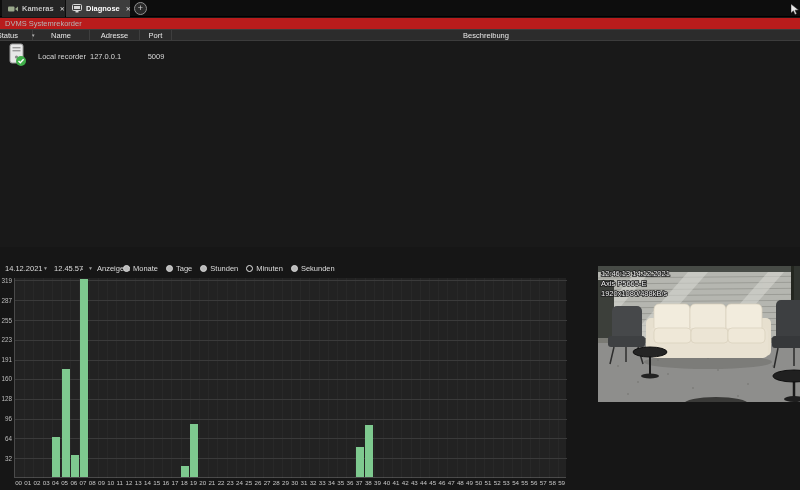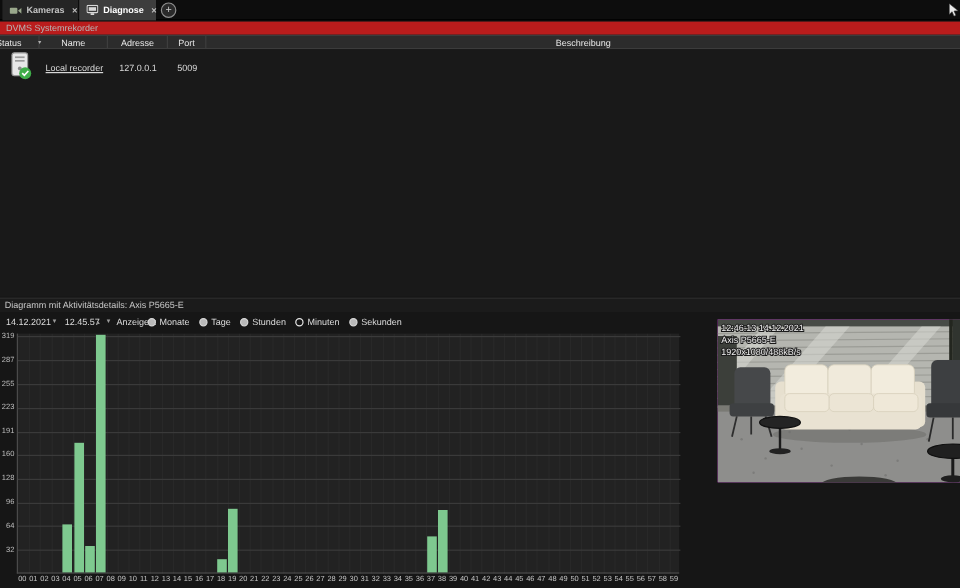--- a/index.html
+++ b/index.html
@@ -20,22 +20,22 @@
   #section-bar { position:absolute; left:0; top:18px; width:800px; height:11px; background:#b91c1c; color:#b5b5b5; font-size:7.5px; line-height:11px; padding-left:5px; }
 
   
   #table-header { position:absolute; left:0; top:29px; width:800px; height:12px; background:#2c2c2c; border-top:1px solid #3c3c3c; border-bottom:1px solid #3c3c3c; display:flex; color:#e8e8e8; font-size:7.5px; }
   .th { border-right:1px solid #3e3e3e; display:flex; align-items:center; justify-content:center; gap:13px; height:100%; }
   .th.w-status { width:33px; } .th.w-name { width:57px; } .th.w-adresse { width:50px; } .th.w-port { width:32px; } .th.w-beschr { flex:1; border-right:none; }
   .sortcaret { font-size:4.5px; color:#b0b0b0; }
   #table-body { position:absolute; left:0; top:41px; width:800px; height:206px; background:#191919; }
   .trow { position:absolute; left:0; top:0; width:800px; height:30px; display:flex; align-items:center; color:#d8d8d8; font-size:7.5px; }
   .td-status { width:33px; display:flex; justify-content:center; }
-  .td-name { width:57px; padding-left:5px;text-decoration:underline; }
-  .td-adresse { width:50px; text-align:center; }
+  .td-name { width:57px; padding-left:5px; }
+  .td-adresse { width:50px; text-align:left; }
   .td-port { width:32px; text-align:center; }
 
   
   #diagram-title { position:absolute; left:0; top:248px; width:800px; height:12px; border-top:1px solid #2c2c2c; color:#c8c8c8; font-size:7.5px; line-height:12px; padding-left:4px; background:#1b1b1b; }
   #controls { position:absolute; left:0; top:260px; width:800px; height:17px; font-size:7.5px; color:#dcdcdc; }
   #controls .ctl { position:absolute; top:0; height:17px; line-height:17px; }
   #date-value { left:5px; } #date-caret { left:43px; color:#9a9a9a; font-size:5px; }
   #time-value { left:54px; } #time-spinner { left:80px; color:#9a9a9a; font-size:4px; line-height:8px; top:1px; }
   #time-caret { left:88px; color:#9a9a9a; font-size:5px; }
   #anzeigen-label { left:97px; }
@@ -116,21 +116,20 @@
           </svg>
         </span>
       </div>
       <div class="td-name">Local recorder</div>
       <div class="td-adresse">127.0.0.1</div>
       <div class="td-port">5009</div>
       <div></div>
     </div>
   </div>
 
-  <div id="diagram-title">Diagramm mit Aktivitätsdetails: Axis P5665-E</div>
 
   <div id="controls">
     <span class="ctl" id="date-value">14.12.2021</span>
     <span class="ctl" id="date-caret">▼</span>
     <span class="ctl" id="time-value">12.45.57</span>
     <span class="ctl" id="time-spinner">
       <span>▲</span><br>
       <span>▼</span>
     </span>
     <span class="ctl" id="time-caret">▼</span>

